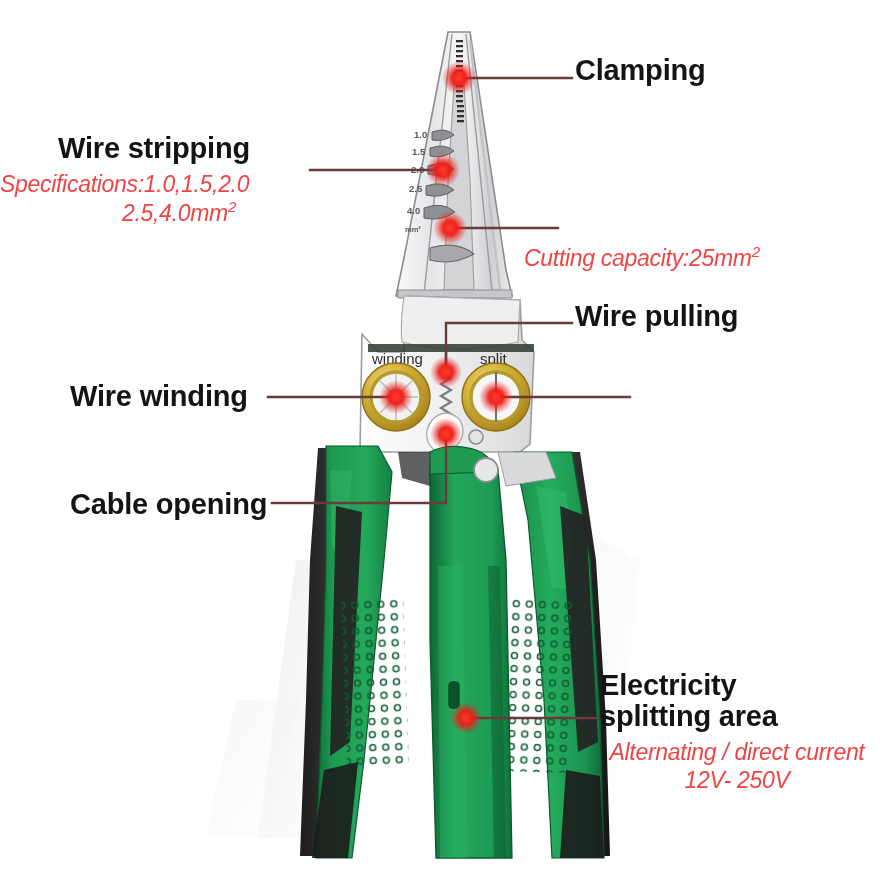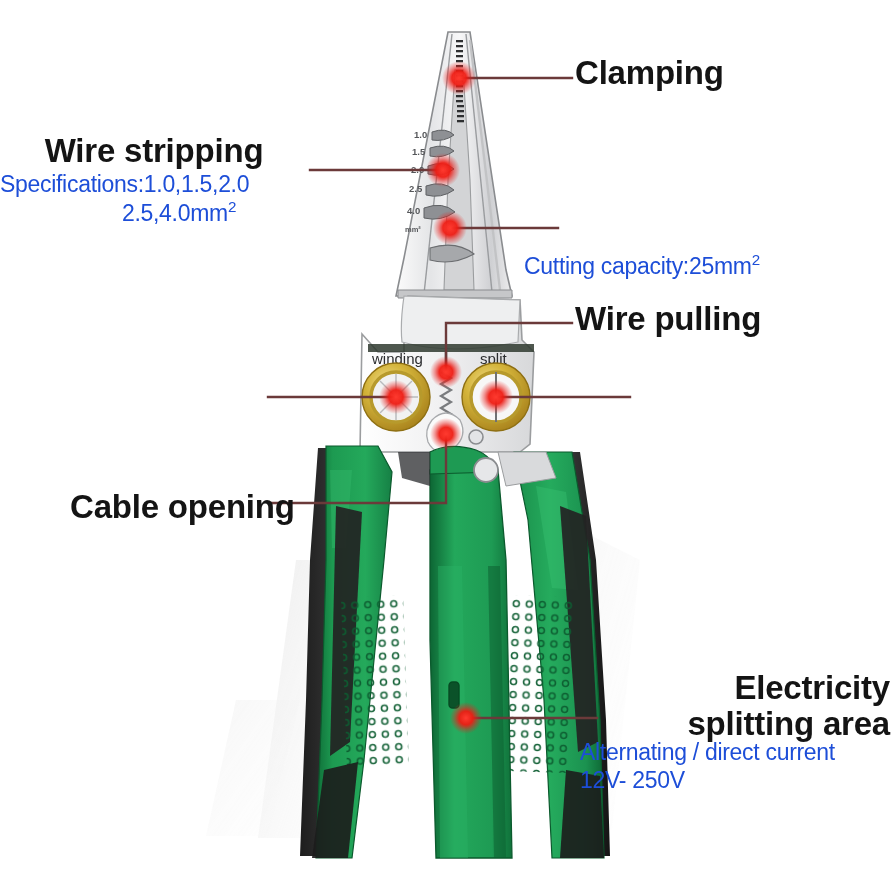--- a/index.html
+++ b/index.html
@@ -13,56 +13,57 @@
 
   #stage { position:absolute; inset:0; width:894px; height:894px; }
 
   
   #artwork { position:absolute; left:0; top:0; width:894px; height:894px; }
 
   
   .callout { position:absolute; white-space:nowrap; }
   .c-title {
     font-weight:bold;
-    font-size:33px;
+    font-size:29px;
     letter-spacing:-0.2px;
     color:#141414;
     line-height:1.08;
   }
   .c-sub {
     font-size:23px;
-    color:#1d4ed8;
+    color:#ef4444;
     line-height:1.22;
     letter-spacing:-0.3px;
+    font-style:italic;
   }
   .c-sub sup { font-size:0.66em; vertical-align:super; }
 
   
   #lbl-clamping        { left:575px; top:55px; }
 
   #lbl-stripping       { left:0px;   top:133px; width:312px; }
   #lbl-stripping .c-title { text-align:center; padding-right:4px; }
   #lbl-stripping-spec  { left:0px;   top:170px; width:330px; text-align:left; }
   #lbl-stripping-spec .l2 { text-align:center; padding-left:28px; }
 
   #lbl-cutting         { left:561px; top:207px; }
-  #lbl-cutting-spec    { left:524px; top:243px;margin-top:8px; }
+  #lbl-cutting-spec    { left:524px; top:243px; }
 
   #lbl-pulling         { left:575px; top:301px;text-align:right; }
 
   #lbl-winding         { left:70px;  top:381px; }
 
   #lbl-splitting       { left:633px; top:376px; }
   #lbl-splitting-spec  { left:553px; top:407px; }
 
   #lbl-cableopening    { left:70px;  top:489px; }
 
   #lbl-electricity     { left:600px; top:670px; width:290px; }
-  #lbl-electricity .c-title { text-align:right; }
-  #lbl-electricity-spec { left:580px; top:738px; width:314px; }
+  #lbl-electricity .c-title { text-align:left; }
+  #lbl-electricity-spec { left:580px; top:738px; width:314px; text-align:center; }
 </style>
 </head>
 <body>
 
 <div id="stage">
 
   <svg id="artwork" viewBox="0 0 894 894">
     <defs>
       <linearGradient id="gSteelNose" x1="0" y1="0" x2="1" y2="0">
         <stop offset="0" stop-color="#fbfbfb"></stop>
@@ -292,20 +293,23 @@
   </div>
 
   <div class="callout c-sub" id="lbl-cutting-spec">
     <span>Cutting capacity:25mm</span><sup>2</sup>
   </div>
 
   <div class="callout" id="lbl-pulling">
     <div class="c-title">Wire pulling</div>
   </div>
 
+  <div class="callout" id="lbl-winding">
+    <div class="c-title">Wire winding</div>
+  </div>
 
 
   <div class="callout" id="lbl-cableopening">
     <div class="c-title">Cable opening</div>
   </div>
 
   <div class="callout" id="lbl-electricity">
     <div class="c-title">Electricity</div>
     <div class="c-title">splitting area</div>
   </div>

